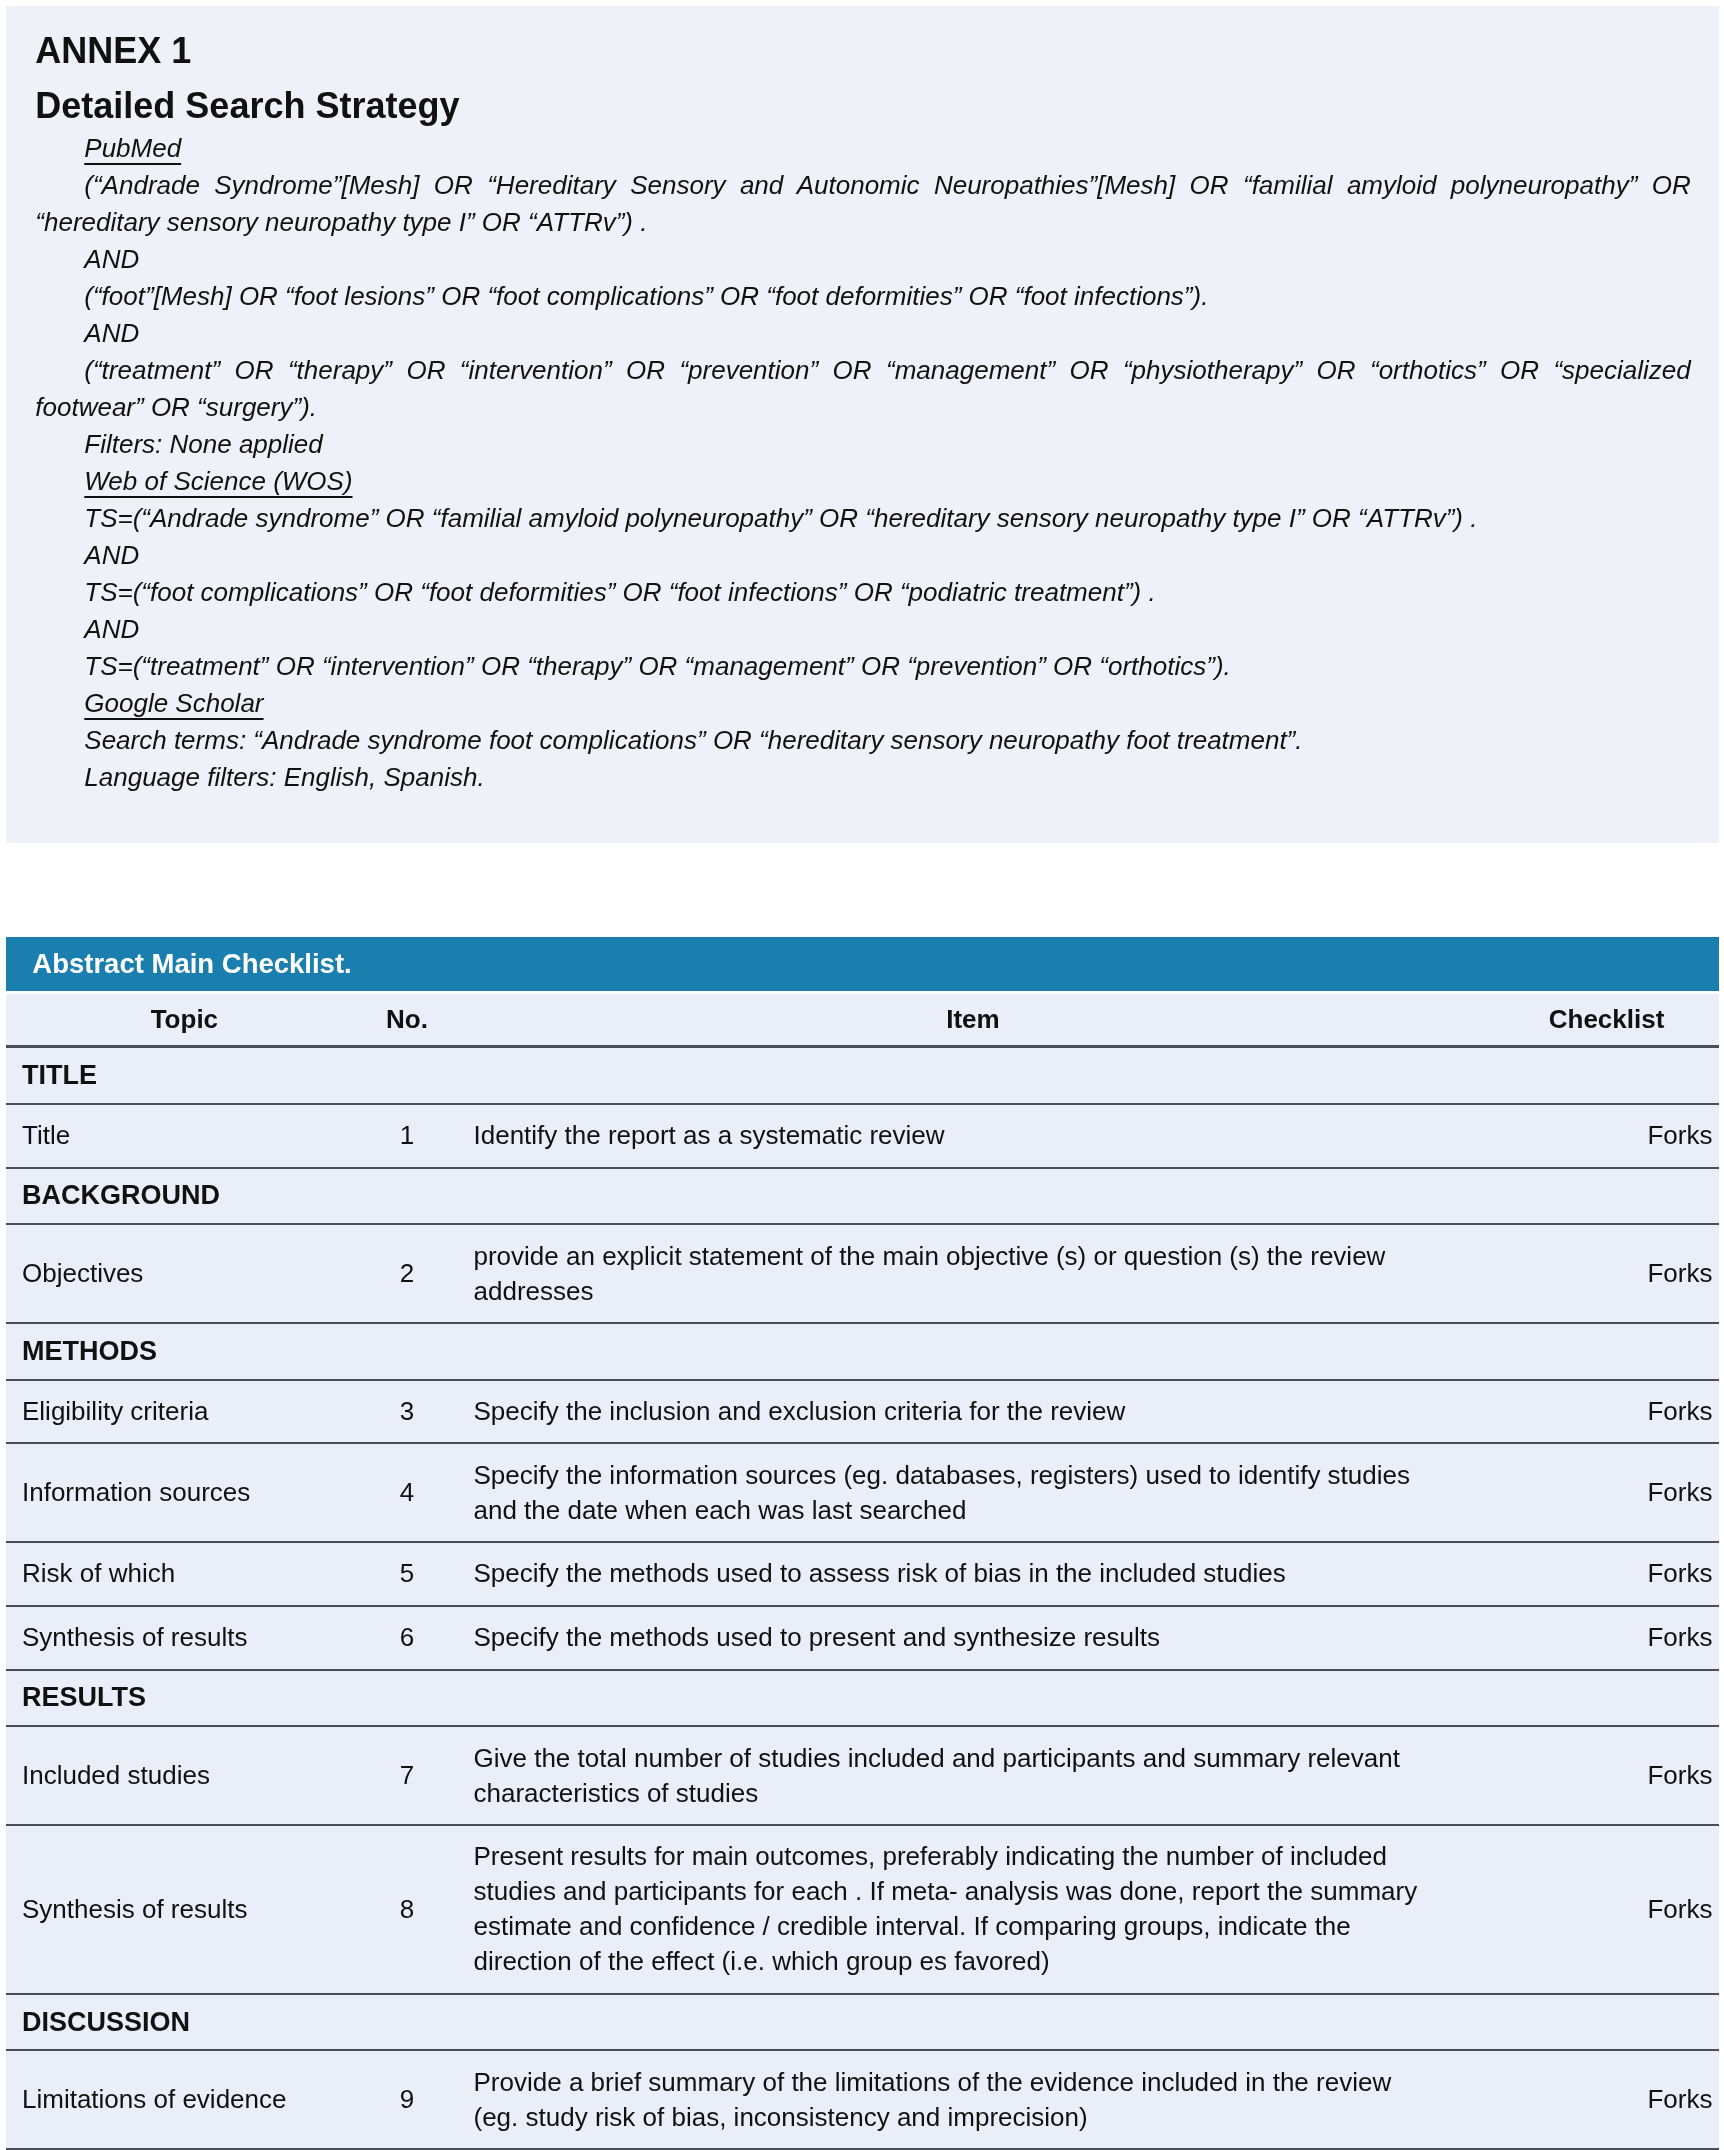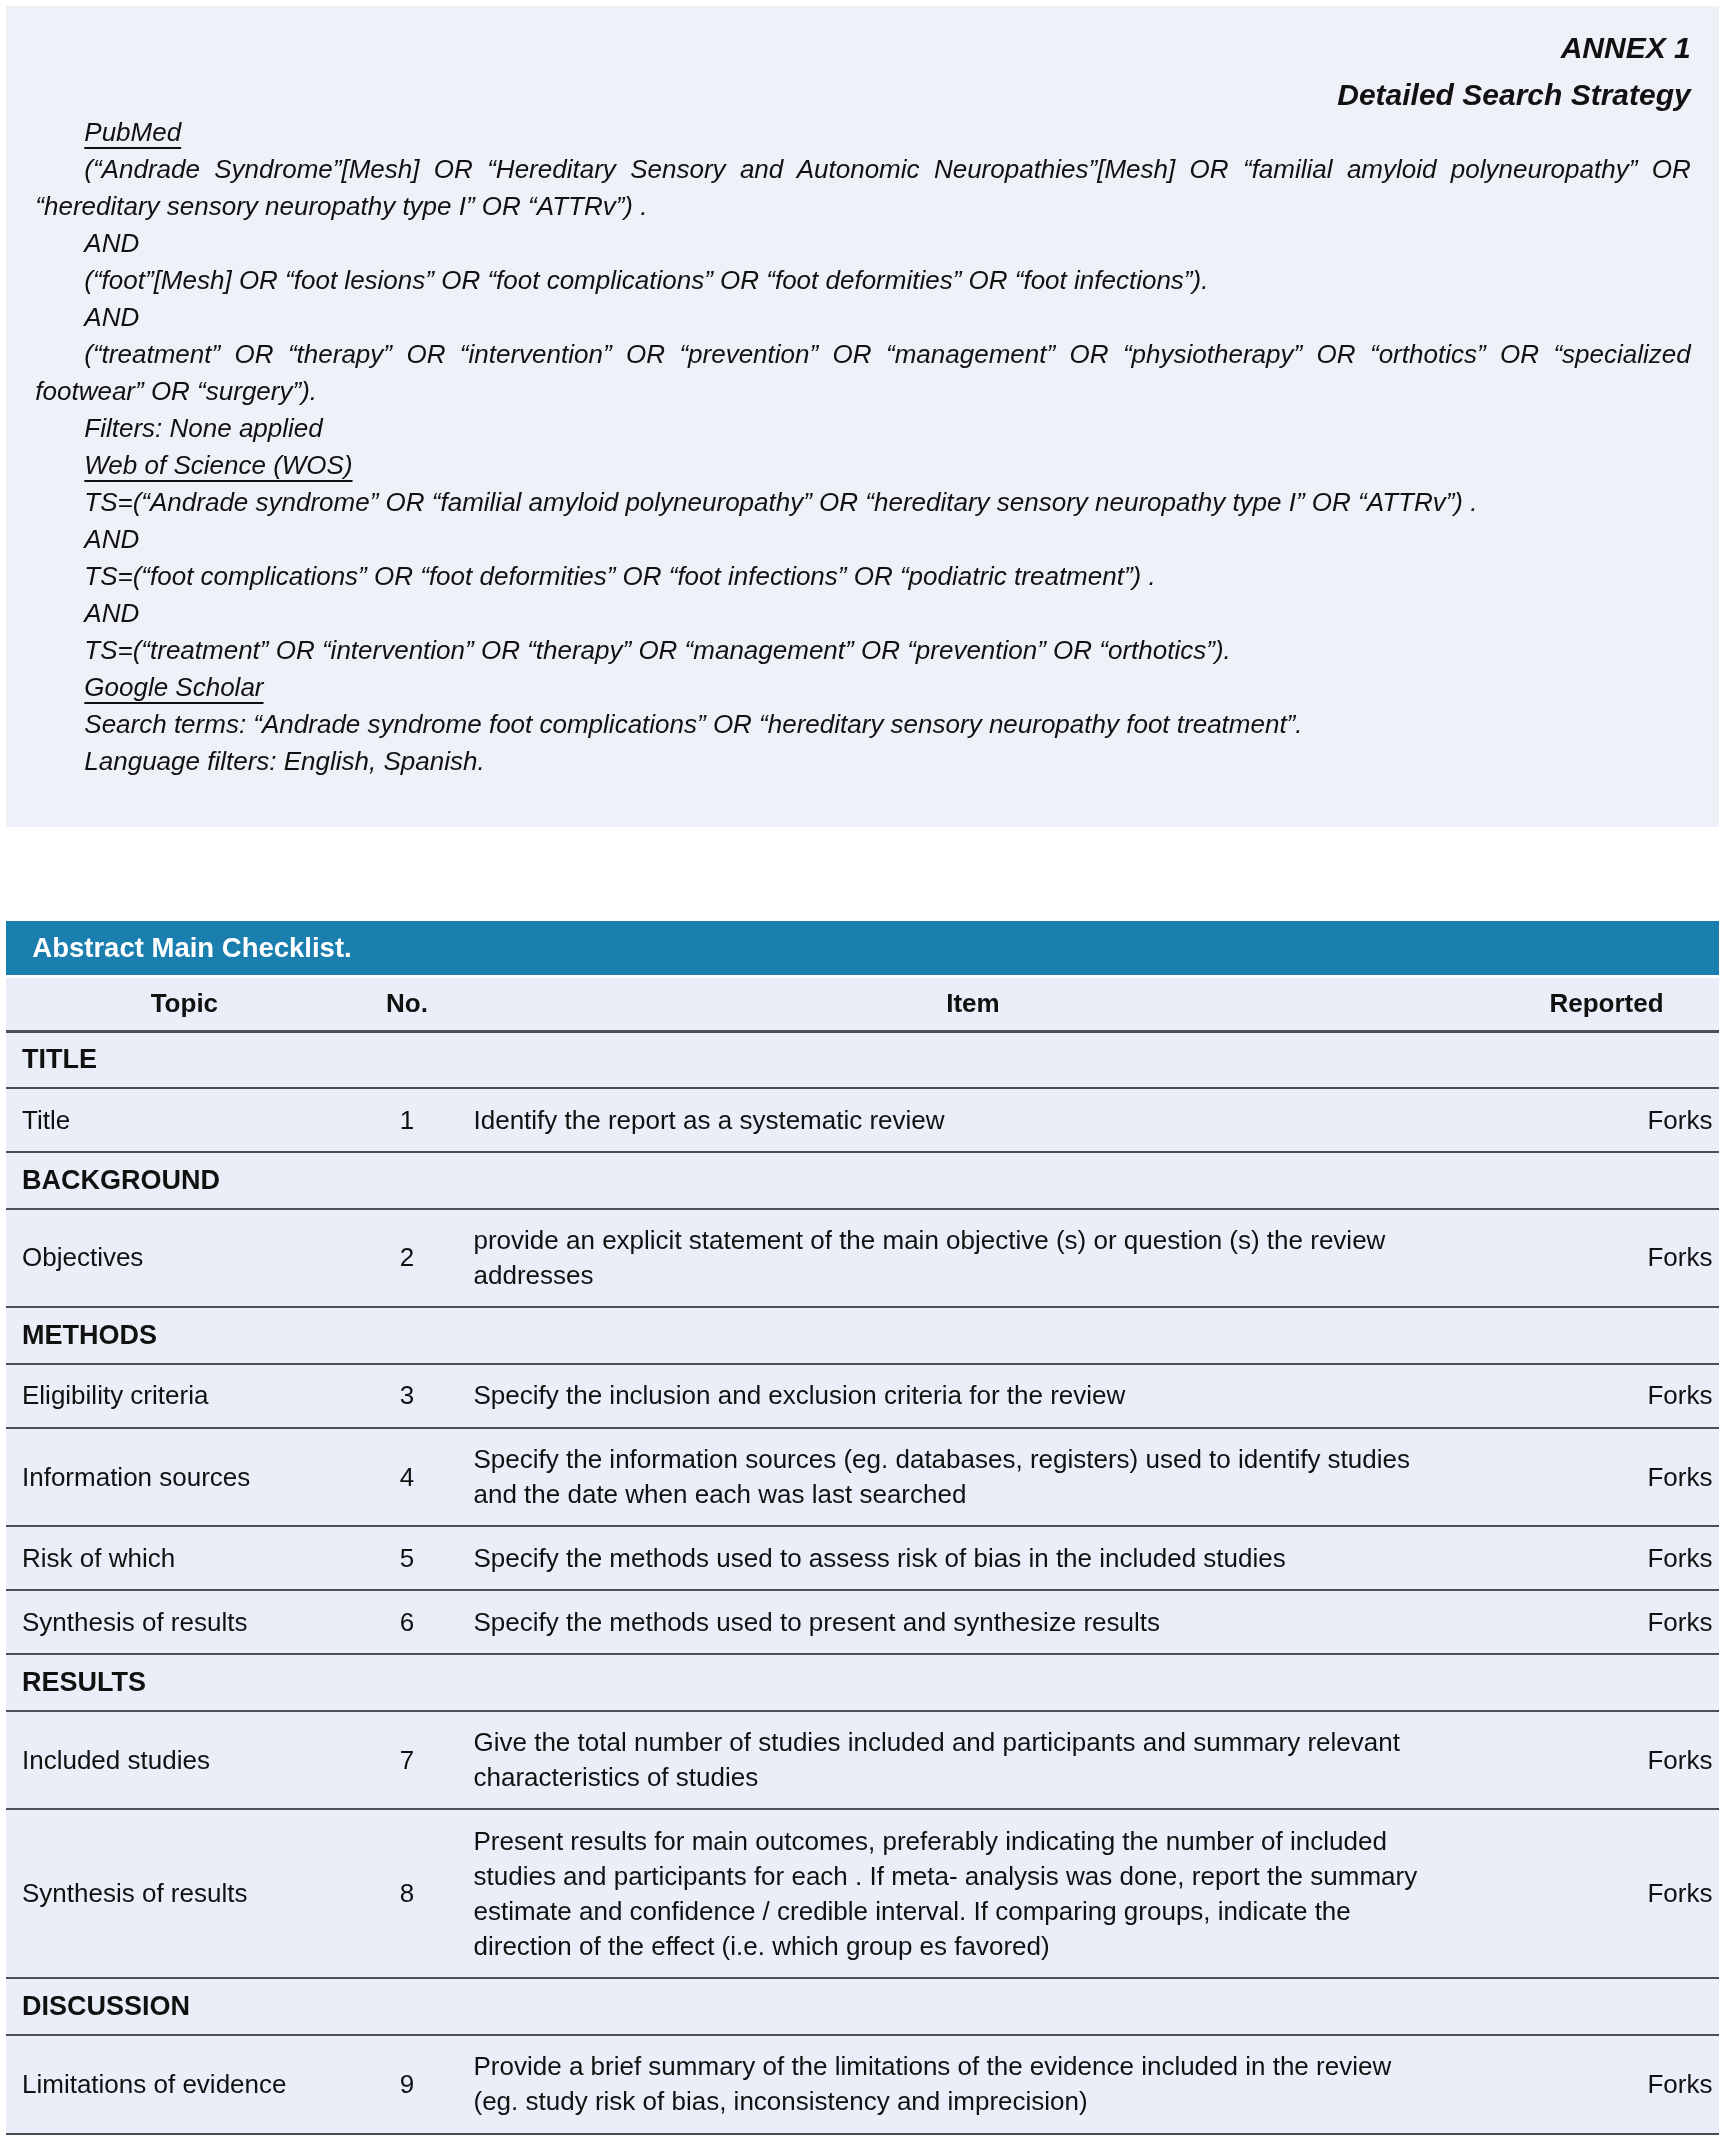--- a/index.html
+++ b/index.html
@@ -11,26 +11,25 @@
   }
   .page { padding: 6.3px; }
 
   
   .annex-box {
     background: #eef1f7;
     min-height: 806px;
     padding: 22px 28px 47px 29px;
   }
   .annex-title, .annex-subtitle {
-    text-align: right;
-    font-size: 30px;
+    text-align: left;
+    font-size: 36px;
     font-weight: bold;
     margin: 0;
     line-height: 1.3;
-    font-style: italic;
   }
   .annex-title { margin-bottom: 7.9px; }
   .annex-subtitle { }
   .annex-paragraphs { font-size: 26px; line-height: 37px; }
   .annex-paragraphs p {
     margin: 0;
     text-indent: 49px;
     text-align: justify;
     font-style: italic;
   }
@@ -117,21 +116,21 @@
         <col style="width:20.8%">
         <col style="width:5.2%">
         <col style="width:60.9%">
         <col style="width:13.1%">
       </colgroup>
       <thead>
         <tr>
           <th>Topic</th>
           <th>No.</th>
           <th>Item</th>
-          <th>Reported</th>
+          <th>Checklist</th>
         </tr>
       </thead>
       <tbody>
         <tr class="section-row">
           <td colspan="4">TITLE</td>
         </tr>
         <tr class="item-row">
           <td class="cell-topic">Title</td>
           <td class="cell-no">1</td>
           <td class="cell-item">Identify the report as a systematic review</td>

